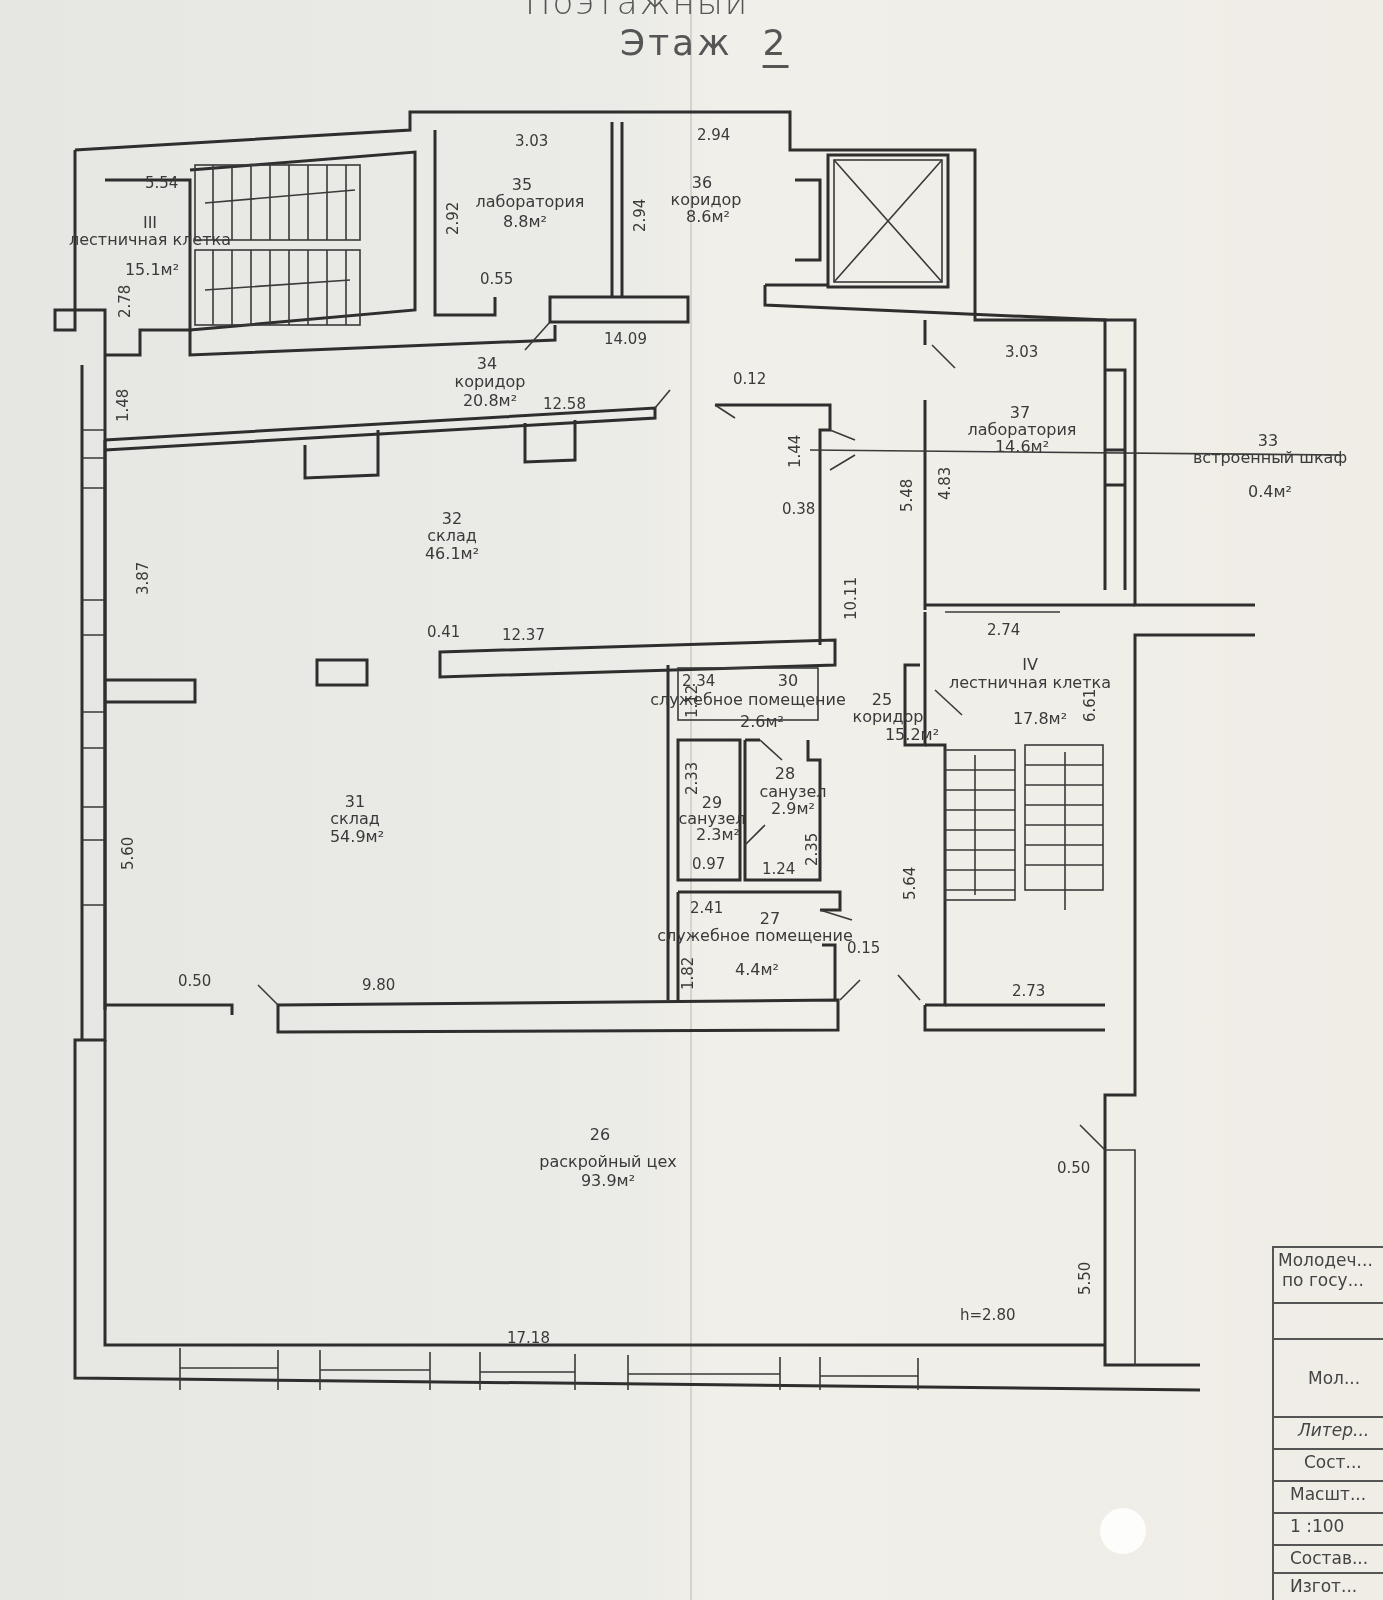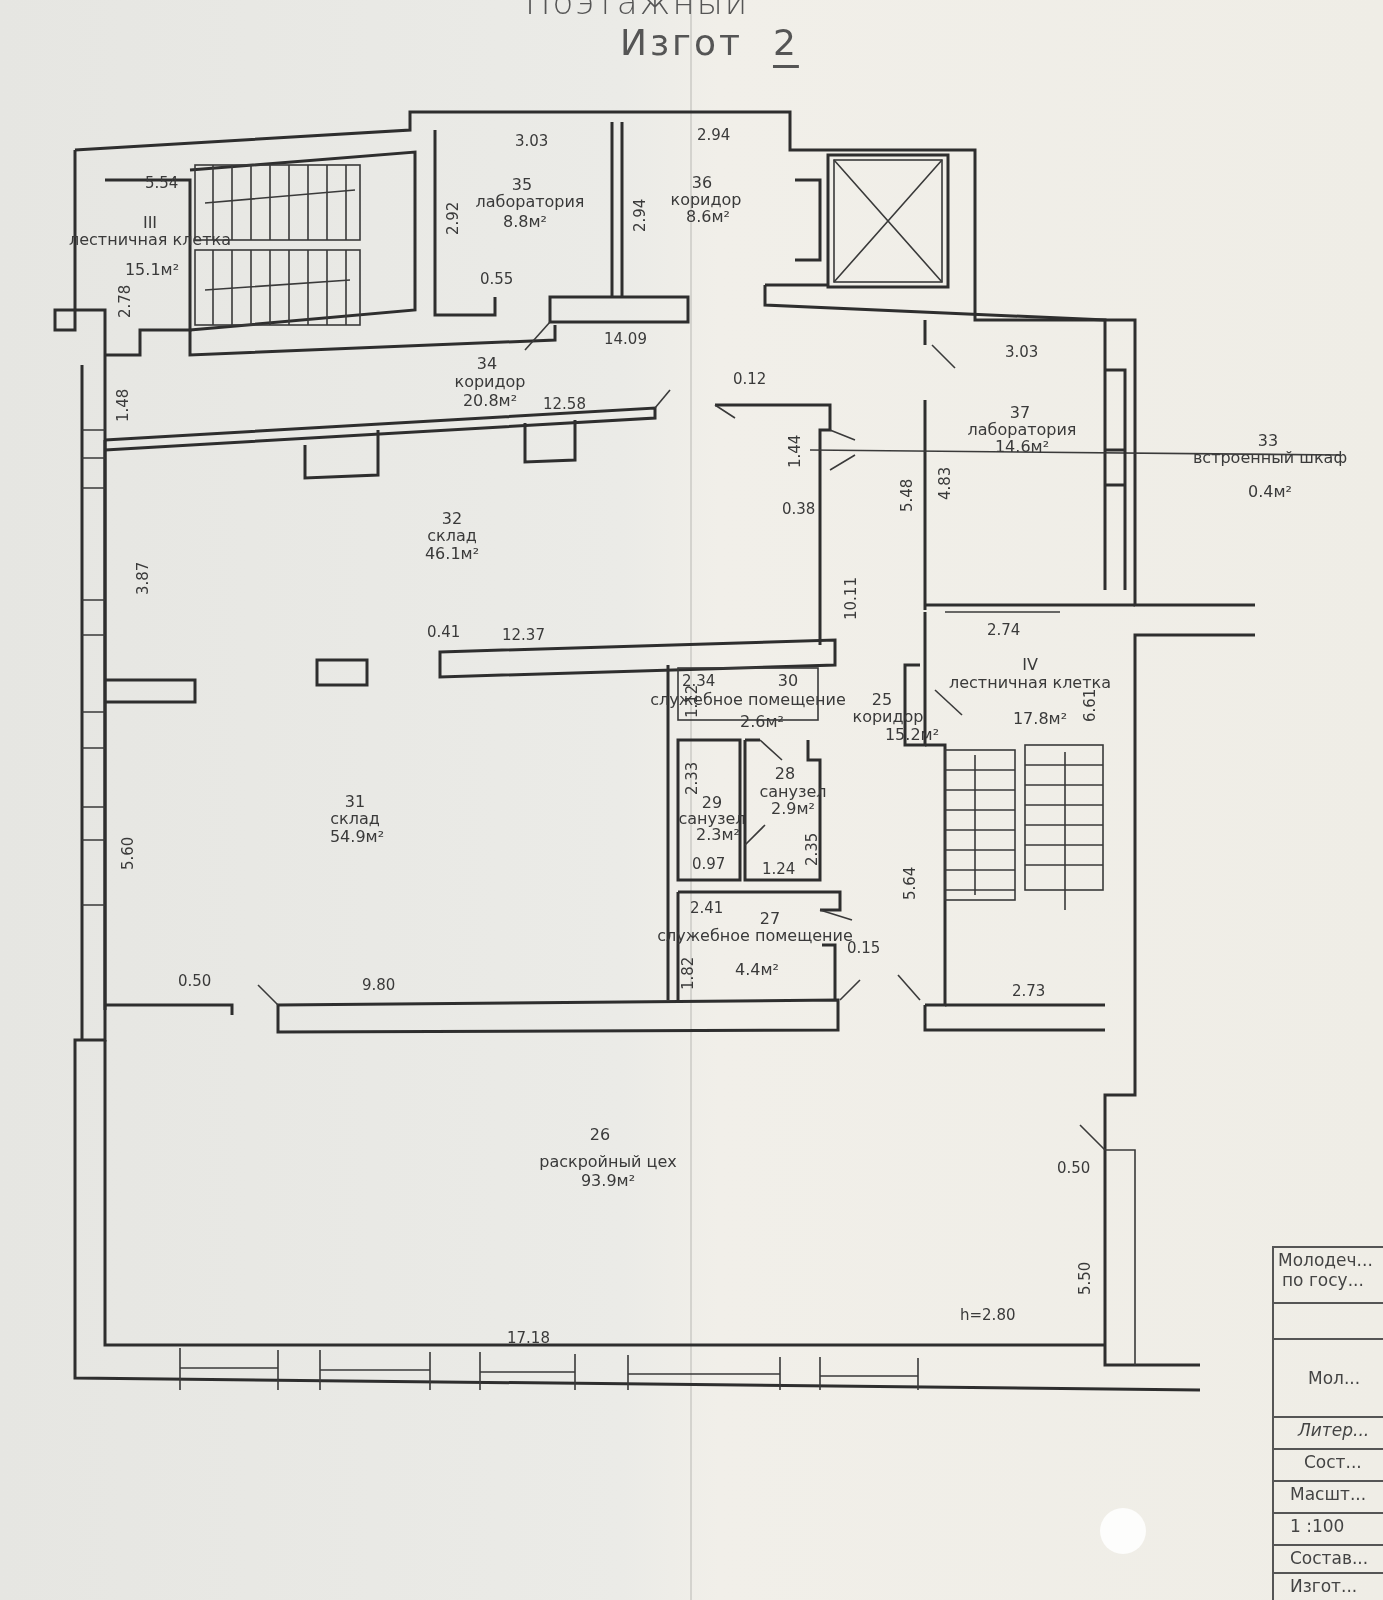--- a/index.html
+++ b/index.html
@@ -37,21 +37,21 @@
   }
   .watermark .dot { width:46px; height:46px; border-radius:50%; background:rgba(255,255,255,0.85); margin-right:10px; }
 </style>
 </head>
 <body>
 
 <div class="fold"></div>
 
 <div class="title-top">Поэтажный</div>
 <div class="title-floor">
-  <span>Изгот</span><span class="num">2</span>
+  <span>Этаж</span><span class="num">2</span>
 </div>
 
 <svg id="plan" viewBox="0 0 1383 1600">
 
   <g>
     <path class="wall" d="M75 150 L410 130 L410 112 L790 112 L790 150 L975 150 L975 320 L1135 320 L1135 605 L1255 605"></path>
     <path class="wall" d="M1255 635 L1135 635 L1135 1095 L1105 1095 L1105 1365 L1200 1365"></path>
     <path class="wall" d="M1200 1390 L75 1378 L75 1040 L105 1040 L105 310 L55 310 L55 330 L75 330 L75 150"></path>
     <path class="wall" d="M105 180 L190 180 L190 330 L140 330 L140 355 L105 355"></path>
     <path class="wall" d="M82 365 L82 1040"></path>

